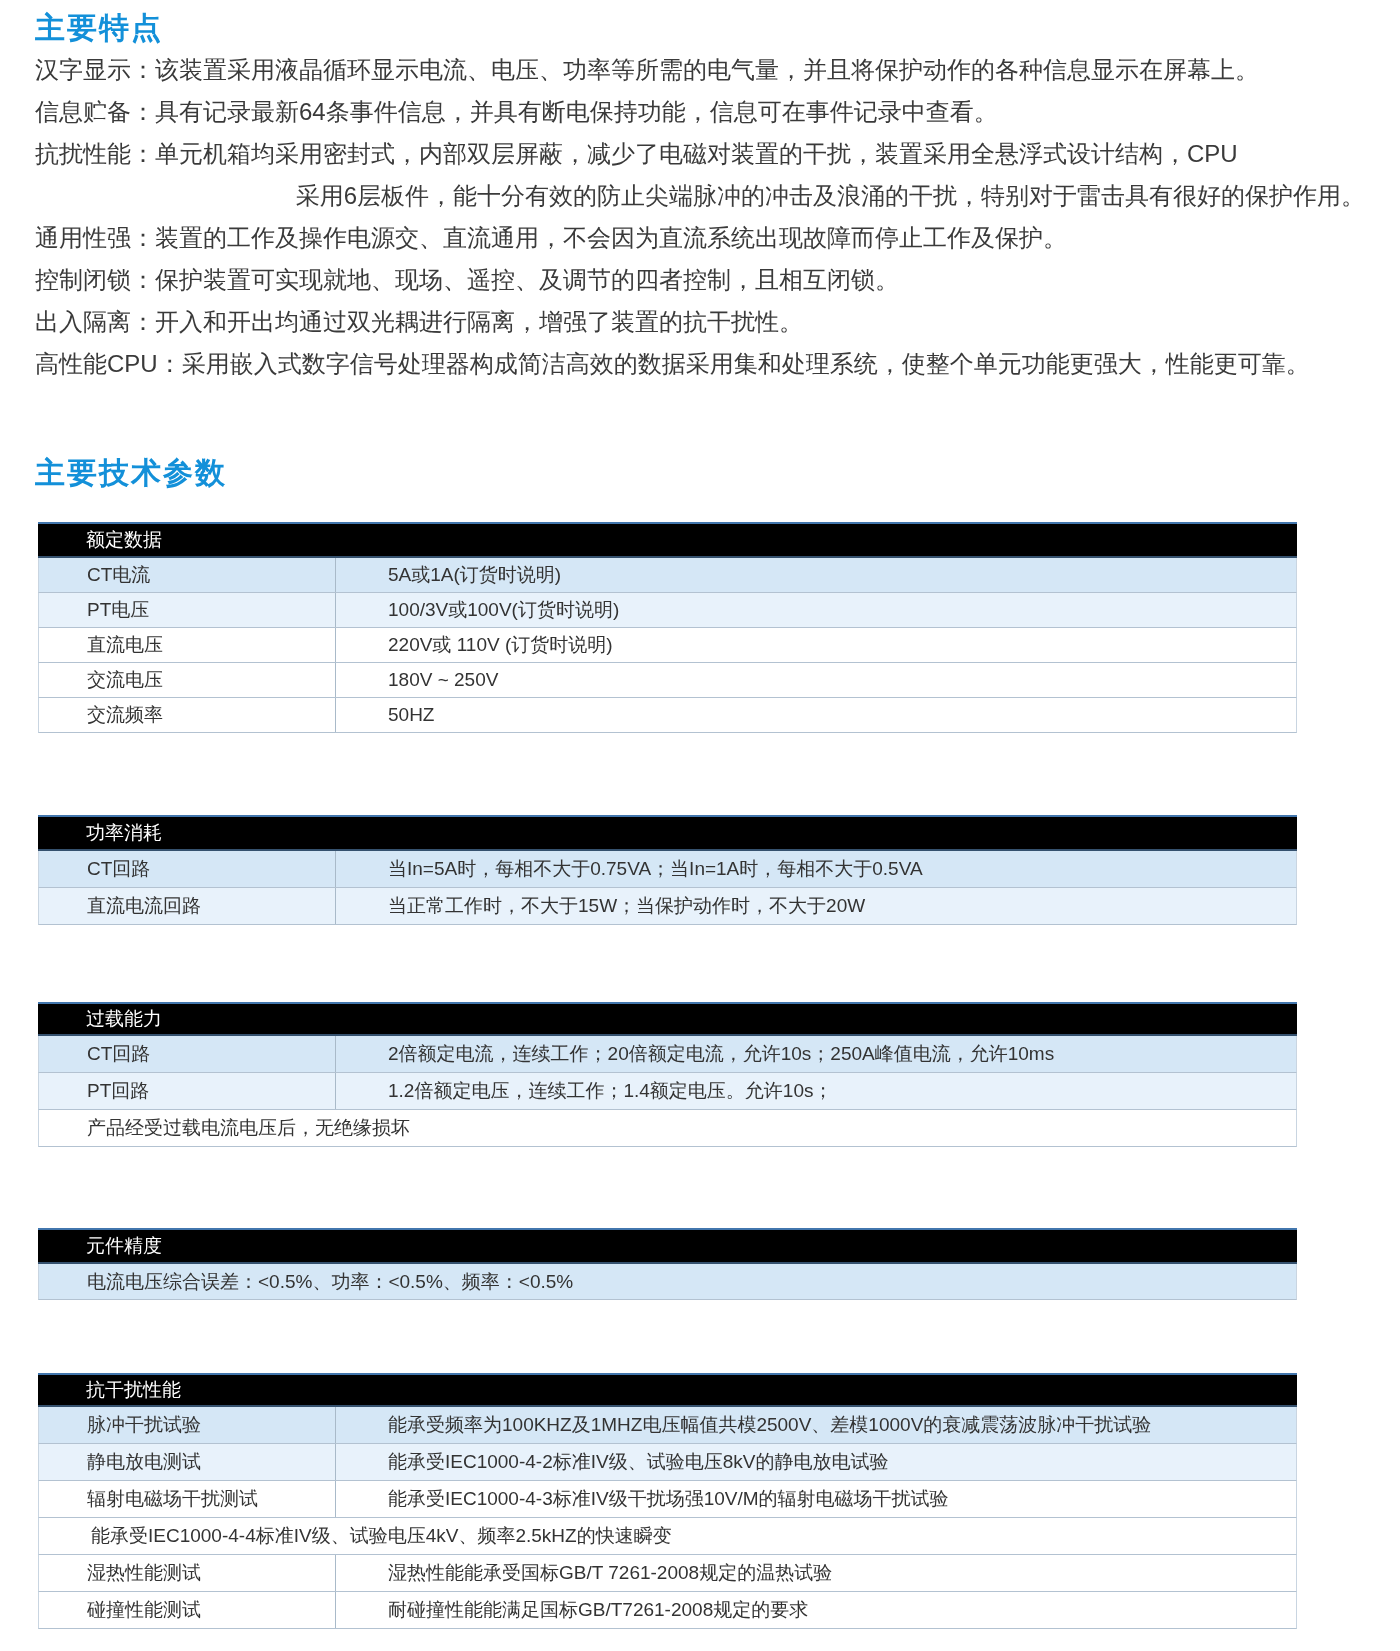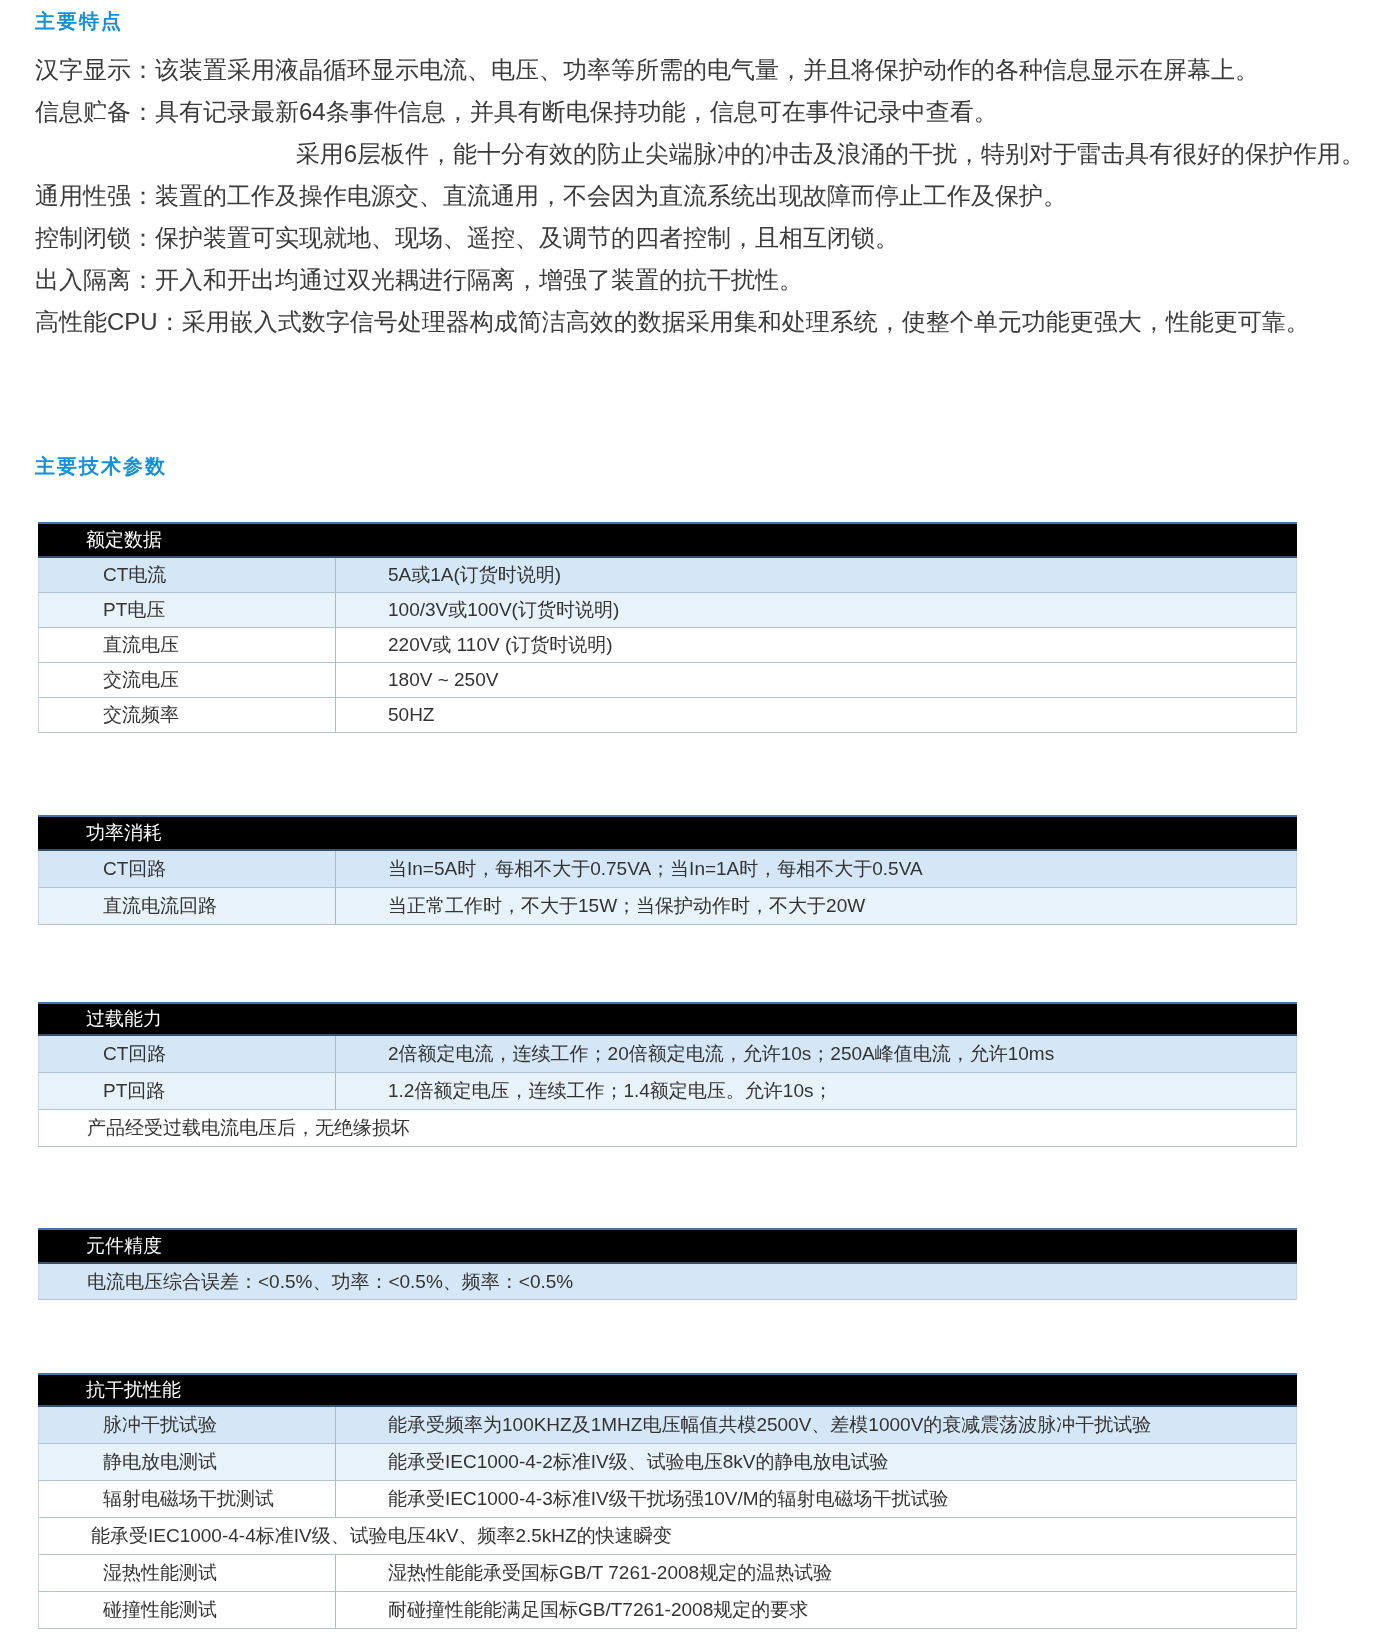--- a/index.html
+++ b/index.html
@@ -6,21 +6,21 @@
   html,body { background:#ffffff; }
   body {
     width:1400px; height:1651px;
     font-family:"Liberation Sans","DejaVu Sans",sans-serif;
     position:relative; overflow:hidden;
   }
   .page { position:relative; width:1400px; height:1651px; background:#fff; }
 
   .section-title {
     position:absolute; left:35px;
-    font-size:20px; font-weight:bold; color:#1390d9;
+    font-size:30px; font-weight:bold; color:#1390d9;
     letter-spacing:2px;
   }
   #features-title { top:8px; }
   #params-title   { top:453px; }
 
   .features {
     position:absolute; left:35px; top:49px; width:1330px;
     font-size:24px; color:#3a3a3a;
   }
   .feature-line { height:42px; line-height:42px; white-space:nowrap; }
@@ -57,21 +57,21 @@
   .table-2 .trow { height:37px; }
   .table-3 .trow { height:37px; }
   .table-4 .trow { height:36px; }
   .table-5 .trow { height:37px; }
 
   .trow.blue1 { background:#d5e7f6; }
   .trow.blue2 { background:#e8f2fb; }
 
   .cell-label {
     width:297px; flex:0 0 297px;
-    padding-left:64px;
+    padding-left:48px;
     border-right:1px solid #a9bac9;
     display:flex; align-items:center;
     white-space:nowrap;
   }
   .cell-value {
     flex:1 1 auto; padding-left:52px;
     display:flex; align-items:center;
     white-space:nowrap;
   }
   .cell-full {
@@ -83,20 +83,21 @@
 </head>
 <body>
 
 <div class="page">
 
   <div class="section-title" id="features-title">主要特点</div>
 
   <div class="features">
       <div class="feature-line">汉字显示：该装置采用液晶循环显示电流、电压、功率等所需的电气量，并且将保护动作的各种信息显示在屏幕上。</div>
       <div class="feature-line">信息贮备：具有记录最新64条事件信息，并具有断电保持功能，信息可在事件记录中查看。</div>
+      <div class="feature-line">抗扰性能：单元机箱均采用密封式，内部双层屏蔽，减少了电磁对装置的干扰，装置采用全悬浮式设计结构，CPU</div>
       <div class="feature-line indent">采用6层板件，能十分有效的防止尖端脉冲的冲击及浪涌的干扰，特别对于雷击具有很好的保护作用。</div>
       <div class="feature-line">通用性强：装置的工作及操作电源交、直流通用，不会因为直流系统出现故障而停止工作及保护。</div>
       <div class="feature-line">控制闭锁：保护装置可实现就地、现场、遥控、及调节的四者控制，且相互闭锁。</div>
       <div class="feature-line">出入隔离：开入和开出均通过双光耦进行隔离，增强了装置的抗干扰性。</div>
       <div class="feature-line">高性能CPU：采用嵌入式数字信号处理器构成简洁高效的数据采用集和处理系统，使整个单元功能更强大，性能更可靠。</div>
     </div>
 
   <div class="section-title" id="params-title">主要技术参数</div>
 
   <div class="spec-table table-1">

